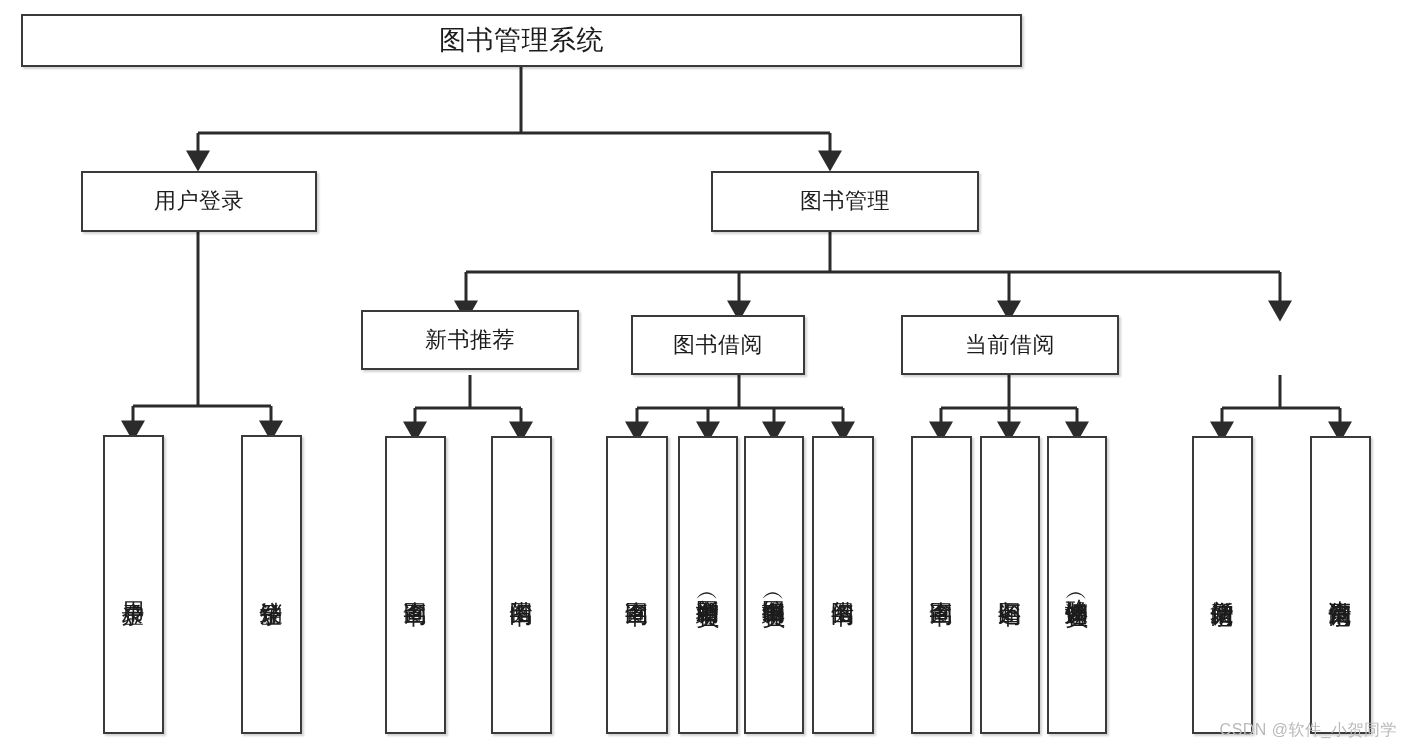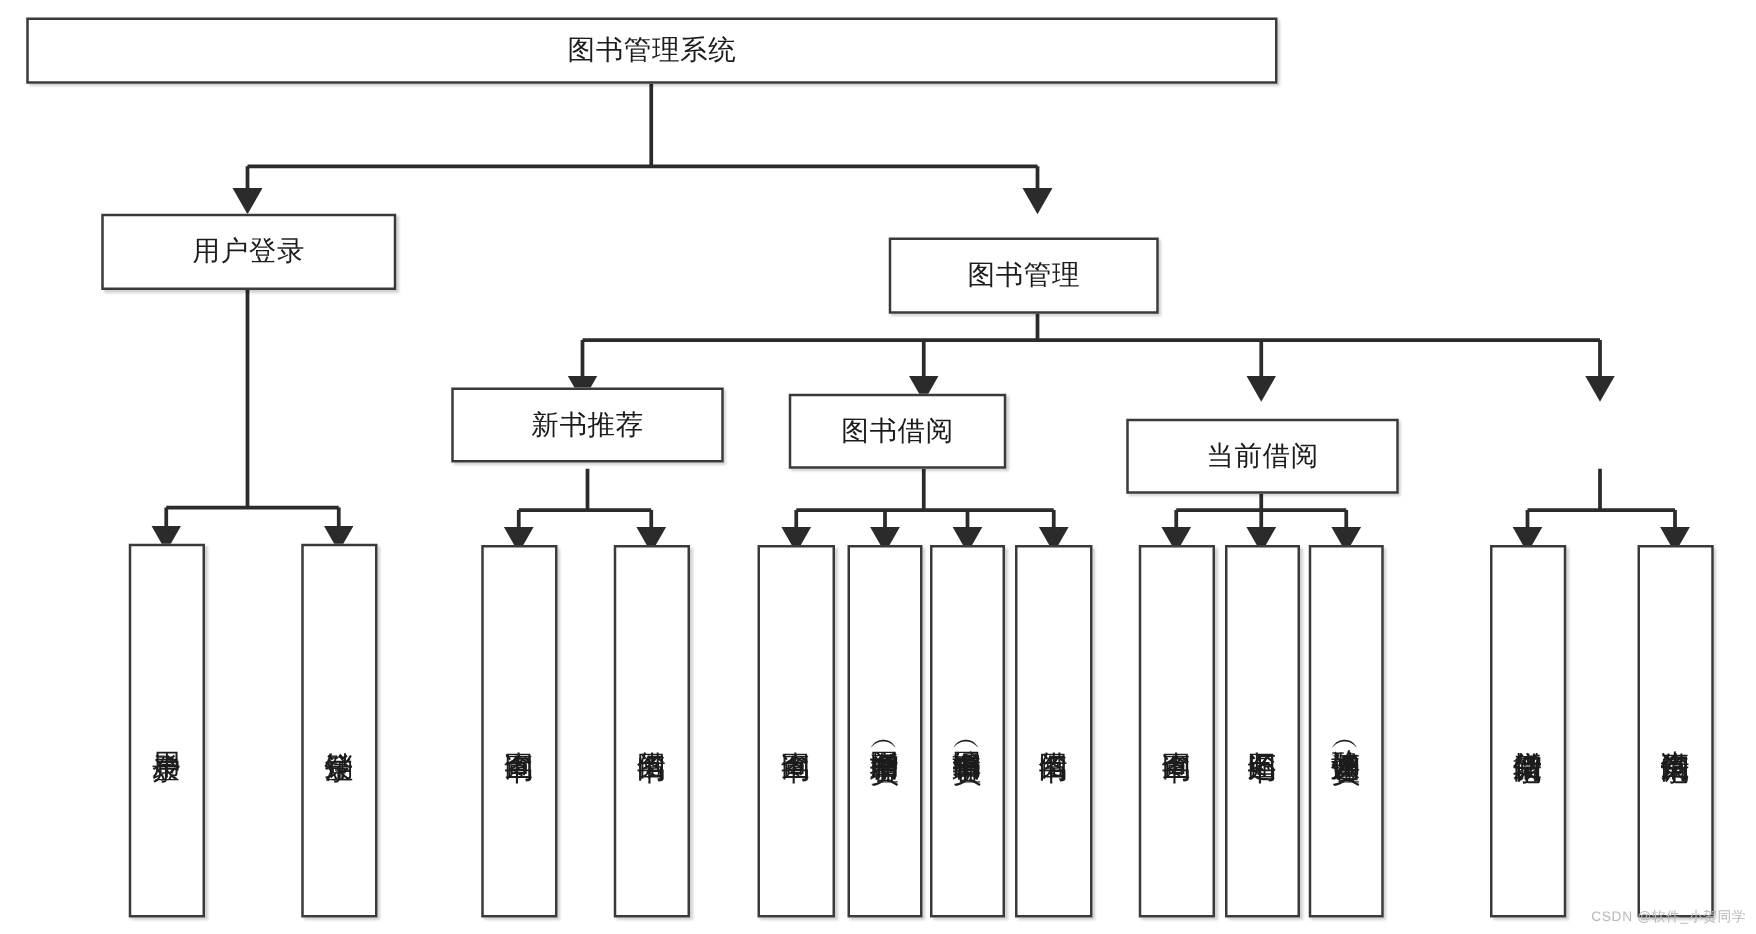--- a/index.html
+++ b/index.html
@@ -35,39 +35,39 @@
     align-items: center;
     justify-content: center;
     color: #1c1c1c;
   }
   .node .label {
     font-size: 22px;
     line-height: 1.12;
     letter-spacing: 0.5px;
     white-space: nowrap;
   }
-  .node.root .label { font-size: 22px; }
+  .node.root .label { font-size: 27px; }
   .node.leaf {
     align-items: center;
     justify-content: center;
   }
   .node.leaf .label {
     writing-mode: vertical-rl;
     text-orientation: upright;
     font-size: 23px;
     line-height: 1.22;
     letter-spacing: 1px;
     white-space: normal;
     max-height: 270px;
   }
   .watermark {
     position: absolute;
     right: 8px;
     bottom: 6px;
-    font-size: 11px;
+    font-size: 16px;
     color: #b9b9b9;
     letter-spacing: 0.5px;
     white-space: nowrap;
   }
 </style>
 </head>
 <body>
 
 <div id="canvas">
 
@@ -121,31 +121,31 @@
     </g>
   </svg>
 
   <div class="node root" style="left:21px; top:14px; width:1001px; height:53px;">
     <span class="label">图书管理系统</span>
   </div>
 
   <div class="node" style="left:81px; top:171px; width:236px; height:61px;">
     <span class="label">用户登录</span>
   </div>
-  <div class="node" style="left:711px; top:171px; width:216px; height:61px;margin-top:19px;">
+  <div class="node" style="left:711px; top:171px; width:268px; height:61px;">
     <span class="label">图书管理</span>
   </div>
 
   <div class="node" style="left:361px; top:310px; width:218px; height:60px;">
     <span class="label">新书推荐</span>
   </div>
   <div class="node" style="left:631px; top:315px; width:174px; height:60px;">
     <span class="label">图书借阅</span>
   </div>
-  <div class="node" style="left:901px; top:315px; width:218px; height:60px;margin-top:20px;">
+  <div class="node" style="left:901px; top:315px; width:218px; height:60px;">
     <span class="label">当前借阅</span>
   </div>
 
   <div class="node leaf" style="left:103px; top:435px; width:61px; height:299px;">
     <span class="label">用户登录</span>
   </div>
   <div class="node leaf" style="left:241px; top:435px; width:61px; height:299px;">
     <span class="label">注销登录</span>
   </div>
 

